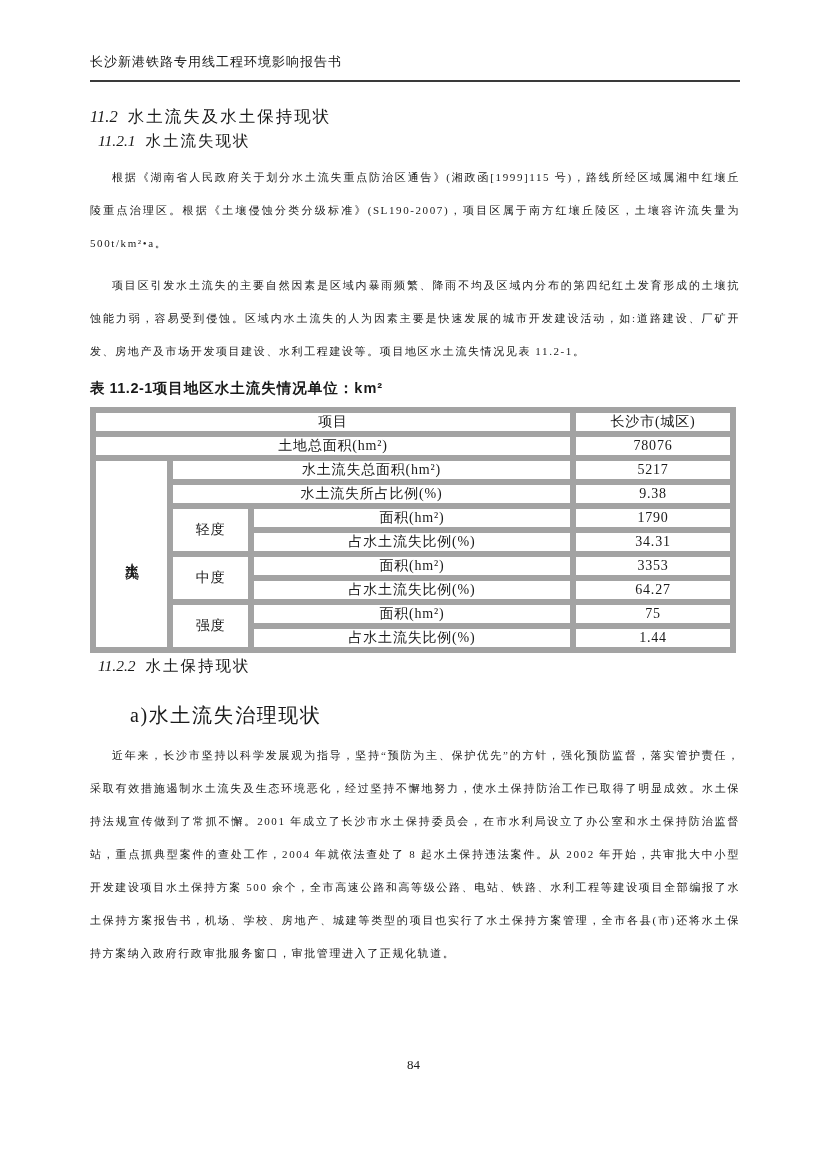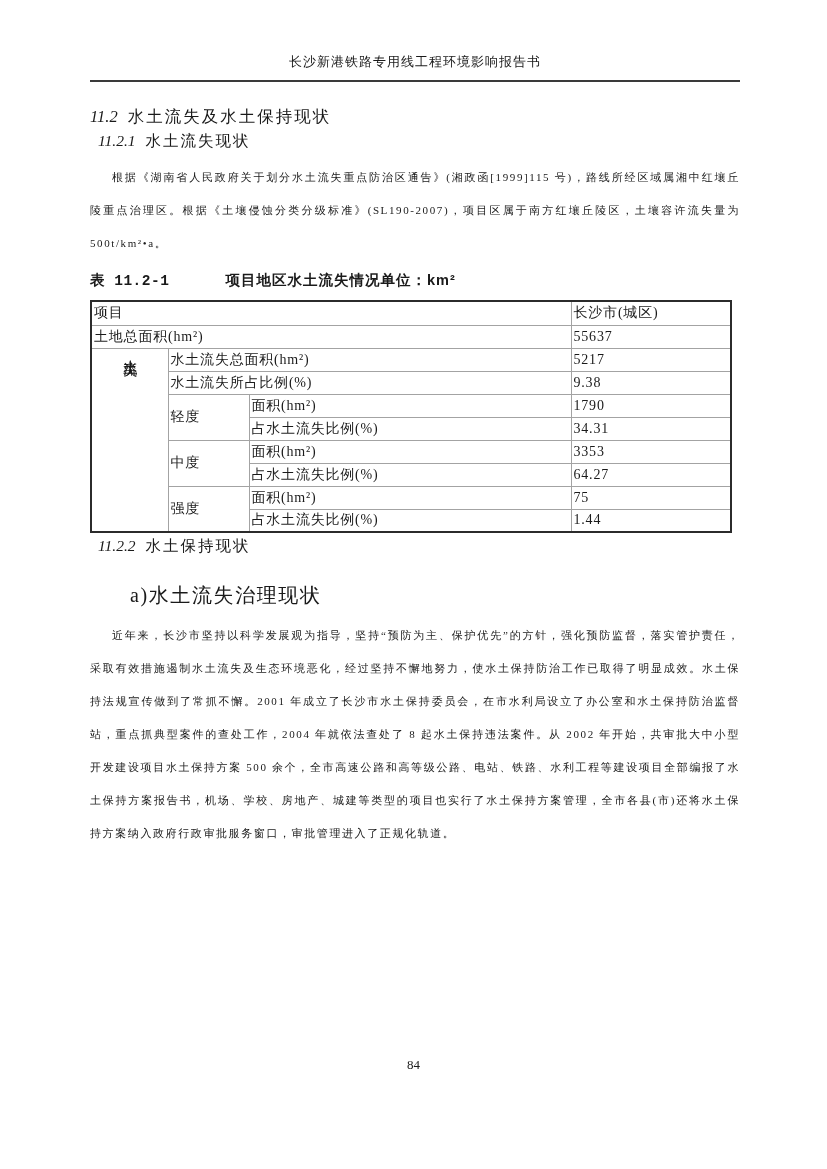--- a/index.html
+++ b/index.html
@@ -12,21 +12,21 @@
     background: #ffffff;
     color: #1a1a1a;
     font-family: "Liberation Serif", "DejaVu Serif", serif;
     overflow: hidden;
   }
   .content {
     padding: 52px 87px 0 90px; 
   }
   
   .running-header {
-    text-align: center;
+    text-align: left;
     font-size: 13px;
     letter-spacing: 1px;
     line-height: 20px;
     padding-bottom: 8px;
     border-bottom: 2px solid #3a3a3a;
   }
   
   .h-112 {
     margin-top: 24px;
     font-size: 16.5px;
@@ -62,32 +62,33 @@
   
   .table-caption {
     margin-top: 8px;
     display: flex;
     align-items: baseline;
     font-family: "Liberation Sans", "DejaVu Sans", sans-serif;
     font-weight: bold;
     font-size: 14.5px;
     line-height: 24px;
   }
-  .table-caption .cap-label { margin-right: 56px; letter-spacing: 0.5px; font-family: Liberation Mono, monospace; }
+  .table-caption .cap-label { letter-spacing: 0.5px; }
   .table-caption .cap-text  { letter-spacing: 1px; }
   
   table.erosion {
     margin-top: 7px;
     width: 640px;
     border-collapse: collapse;
     table-layout: fixed;
     font-size: 14px;
   }
   table.erosion td {
-    border: 1px solid #a3a3a3;
+    border: 6px solid #a3a3a3;
+    text-align: center;
     vertical-align: middle;
     height: 23px;
     padding: 0 2px;
     letter-spacing: 0.8px;
     line-height: 18px;
   }
   table.erosion { border: 2px solid #2b2b2b; }
   table.erosion tr.hdr td { height: 24px; }
   td.vert-label {
     writing-mode: vertical-rl;
@@ -117,41 +118,42 @@
     <div class="h-112">
       <span class="sec-num">11.2</span><span>水土流失及水土保持现状</span>
     </div>
 
     <div class="h-sub">
       <span class="sec-num">11.2.1</span><span>水土流失现状</span>
     </div>
 
     <p class="para">根据《湖南省人民政府关于划分水土流失重点防治区通告》(湘政函[1999]115 号)，路线所经区域属湘中红壤丘陵重点治理区。根据《土壤侵蚀分类分级标准》(SL190-2007)，项目区属于南方红壤丘陵区，土壤容许流失量为 500t/km²•a。</p>
 
+    <p class="para">项目区引发水土流失的主要自然因素是区域内暴雨频繁、降雨不均及区域内分布的第四纪红土发育形成的土壤抗蚀能力弱，容易受到侵蚀。区域内水土流失的人为因素主要是快速发展的城市开发建设活动，如:道路建设、厂矿开发、房地产及市场开发项目建设、水利工程建设等。项目地区水土流失情况见表 11.2-1。</p>
 
     <div class="table-caption">
       <span class="cap-label">表 11.2-1</span>
       <span class="cap-text">项目地区水土流失情况单位：km²</span>
     </div>
 
     <table class="erosion">
       <colgroup>
         <col style="width:77px">
         <col style="width:81px">
         <col style="width:322px">
         <col style="width:160px">
       </colgroup>
       <tbody>
         <tr class="hdr">
           <td colspan="3">项目</td>
           <td>长沙市(城区)</td>
         </tr>
         <tr>
           <td colspan="3">土地总面积(hm²)</td>
-          <td>55637</td>
+          <td>78076</td>
         </tr>
         <tr>
           <td rowspan="8" class="vert-label">水土流失</td>
           <td colspan="2">水土流失总面积(hm²)</td>
           <td>5217</td>
         </tr>
         <tr>
           <td colspan="2">水土流失所占比例(%)</td>
           <td>9.38</td>
         </tr>

